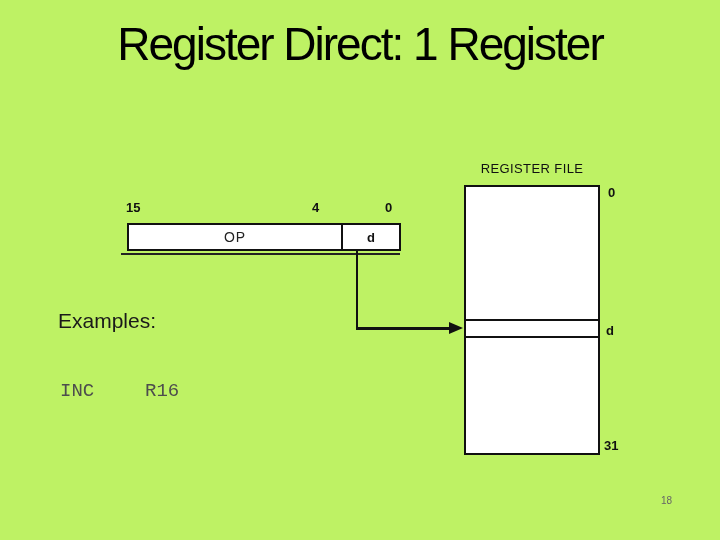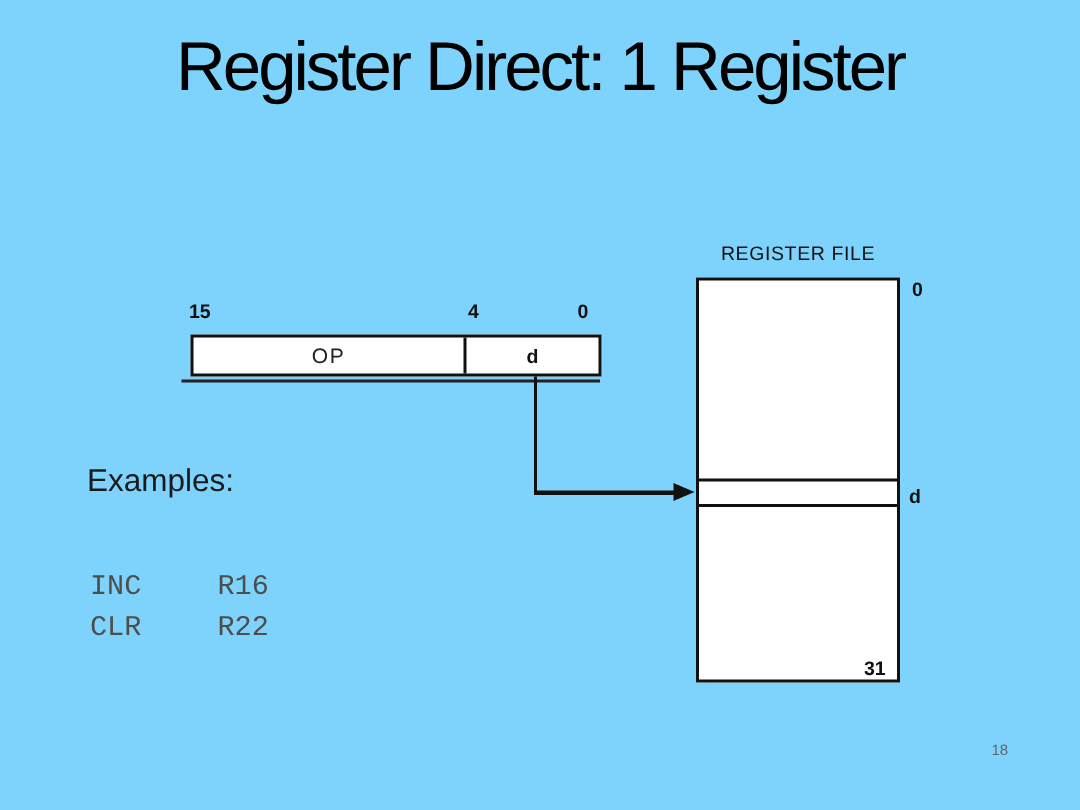--- a/index.html
+++ b/index.html
@@ -1,17 +1,17 @@
 <!DOCTYPE html>
 <html><head>
 <meta charset="utf-8">
 <style>
   html,body { margin:0; padding:0; background:#fff; }
   .slide {
-    position:relative; width:720px; height:540px; background:#7dd3fc;
+    position:relative; width:720px; height:540px; background:#bef264;
     overflow:hidden; font-family:"Liberation Sans", sans-serif; color:#111;
   }
 
   
   .title {
     position:absolute; top:17px; left:0; width:720px; margin:0;
     text-align:center; font-size:46px; font-weight:400; letter-spacing:-2px;
     color:#000;
   }
 
@@ -20,21 +20,21 @@
   .bit-15 { left:126px; top:200px; }
   .bit-4  { left:312px; top:200px; }
   .bit-0  { left:385px; top:200px; }
 
   
   .if-box {
     position:absolute; left:127px; top:223px; width:274px; height:28px;
     box-sizing:border-box; border:2px solid #111; background:#fff; display:flex;
   }
   .if-op {
-    width:180px; display:flex; align-items:center; justify-content:center;
+    width:212px; display:flex; align-items:center; justify-content:center;
     font-size:14px; letter-spacing:1px; color:#222;border-radius:11px;
   }
   .if-d {
     flex:1; border-left:2px solid #111; display:flex; align-items:center;
     justify-content:center; font-size:13px; font-weight:bold; color:#111;
   }
   .if-shadow {
     position:absolute; left:121px; top:253px; width:279px; height:2px;
     background:#222;
   }
@@ -57,21 +57,21 @@
     position:absolute; left:464px; top:185px; width:136px; height:270px;
     box-sizing:border-box; border:2px solid #111; background:#fff;
   }
   .rf-row {
     position:absolute; left:0; right:0; top:132px; height:19px;
     box-sizing:border-box; border-top:2px solid #111; border-bottom:2px solid #111;
   }
   .rf-index { position:absolute; font-size:13px; font-weight:bold; color:#111; }
   .rf-idx-top { left:608px; top:185px; }
   .rf-idx-sel { left:606px; top:323px; }
-  .rf-idx-bot { left:576px; top:438px; }
+  .rf-idx-bot { left:604px; top:438px; }
 
   
   .examples-heading {
     position:absolute; left:58px; top:309px; font-size:21px; color:#1a1a1a;
   }
   .example-rows {
     position:absolute; left:60px; top:338px;
     font-family:"Liberation Mono","DejaVu Sans Mono", monospace;
     font-size:19px; line-height:27px; color:#4d4d4d;margin-top:40px;
   }
@@ -107,20 +107,17 @@
   </div>
   <div class="rf-index rf-idx-top">0</div>
   <div class="rf-index rf-idx-sel">d</div>
   <div class="rf-index rf-idx-bot">31</div>
 
   <div class="examples-heading">Examples:</div>
   <div class="example-rows">
     <div class="example-row">
       <span class="ex-mnemonic">INC</span><span class="ex-operand">R16</span>
     </div>
-    <div class="example-row">
-      <span class="ex-mnemonic">CLR</span><span class="ex-operand">R22</span>
-    </div>
   </div>
 
   <div class="page-number">18</div>
 
 </div>
 
 </body></html>

